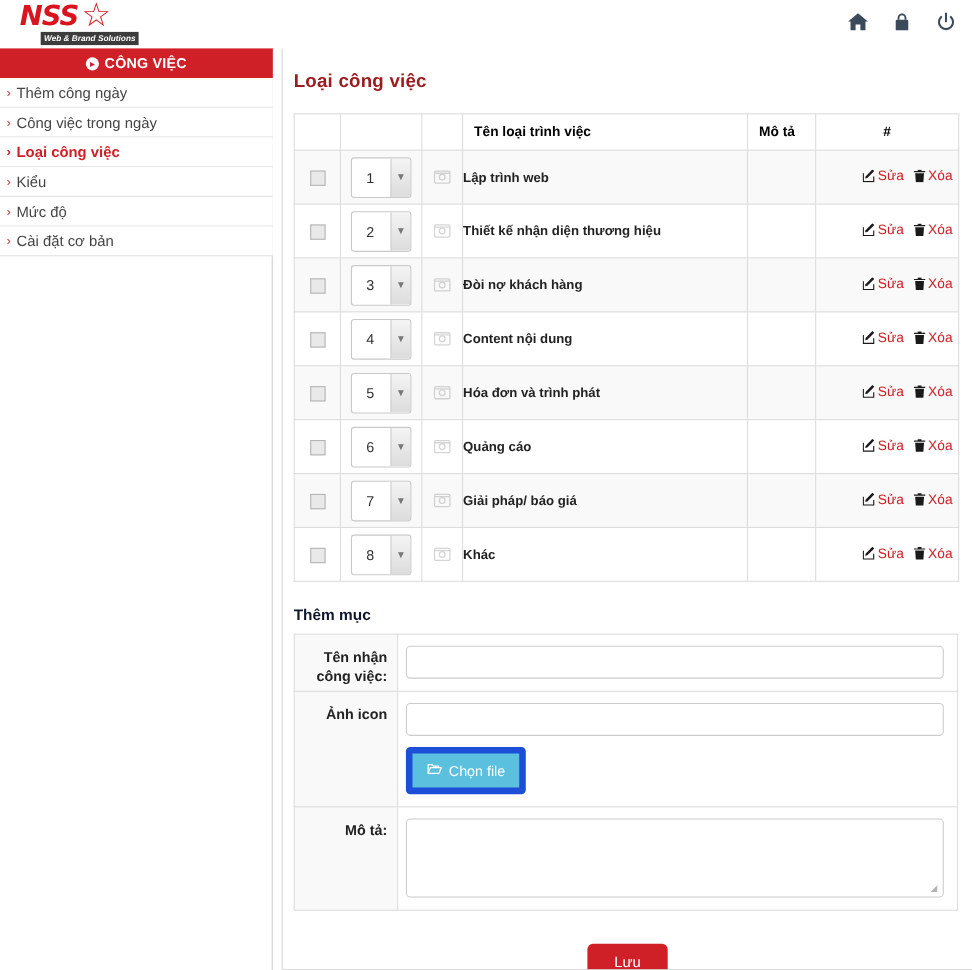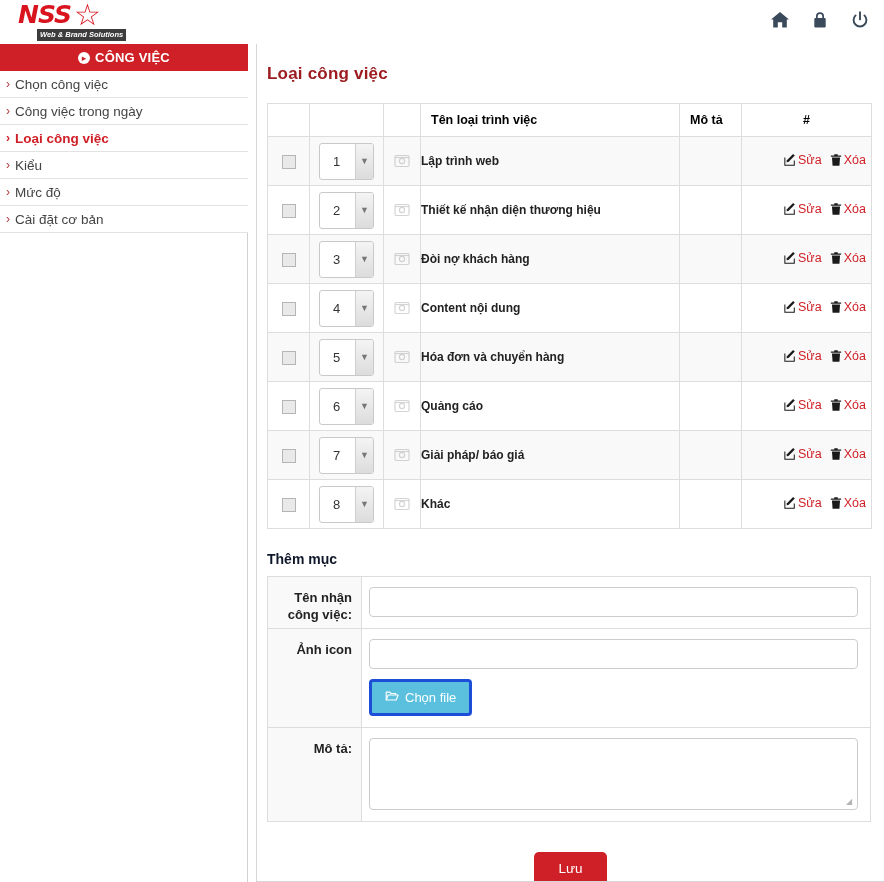--- a/index.html
+++ b/index.html
@@ -147,21 +147,21 @@
     padding: 12px 9px 0 6px; font-size: 13px; font-weight: bold; color: #222;
     line-height: 17px;
   }
   td.fctrl { background: #fff; padding: 10px 12px 11px 7px; }
   .txtin {
     width: 100%; height: 30px; border: 1px solid #cccccc; border-radius: 4px;
     background: #fff; display: block;
   }
   .btn-file {
     margin-top: 10px; display: inline-flex; align-items: center; gap: 6px;
-    background: #5bc0de; color: #fff; border: 3px solid #1d4ed8; border-radius: 4px;
+    background: #5bc0de; color: #fff; border: 6px solid #1d4ed8; border-radius: 4px;
     padding: 7px 13px; font-size: 13px; cursor: pointer;
   }
   .ta-desc {
     width: 100%; height: 72px; border: 1px solid #cccccc; border-radius: 4px;
     background: #fff; position: relative;
   }
   .ta-grip {
     position: absolute; right: 3px; bottom: 3px;
     width: 8px; height: 8px; color: #b5b5b5; font-size: 8px; line-height: 8px;
   }
@@ -210,21 +210,21 @@
   <div id="sidebar-fill"></div>
   <div id="sidebar-right-edge"></div>
   <div id="sidebar">
     <div id="sidebar-header">
       <span class="arrow-circle">▸</span>
       <span>CÔNG VIỆC</span>
     </div>
     <div id="nav-list">
         <div class="nav-item">
           <span class="chev">›</span>
-          <span>Chọn công việc</span>
+          <span>Thêm công ngày</span>
         </div>
         <div class="nav-item">
           <span class="chev">›</span>
           <span>Công việc trong ngày</span>
         </div>
         <div class="nav-item active">
           <span class="chev">›</span>
           <span>Loại công việc</span>
         </div>
         <div class="nav-item">
@@ -353,21 +353,21 @@
             <td class="cell-chk"><span class="chkbox"></span></td>
             <td class="cell-ord"><span class="ordsel">
                 <span class="val">5</span>
                 <span class="arrowbox">▼</span>
               </span></td>
             <td class="cell-img"><span><svg class="imgph" viewBox="0 0 16 16" fill="none" stroke="#888" stroke-width="1.2">
                   <rect x="1" y="2.5" width="14" height="11" rx="1.2"></rect>
                   <circle cx="8" cy="8" r="2.6"></circle>
                   <path d="M1 4.5 H15"></path>
                 </svg></span></td>
-            <td class="cell-name">Hóa đơn và chuyển hàng</td>
+            <td class="cell-name">Hóa đơn và trình phát</td>
             <td class="cell-desc"></td>
             <td class="cell-act"><a class="act-link"><span class="gi"><svg viewBox="0 0 14 14" width="12" height="12" fill="none" stroke="currentColor" stroke-width="1.2">
                     <path d="M1 4.2 V13 H12 V7.6"></path>
                     <path d="M5.2 9.2 L12.6 1.8 L10.6 0 L3.4 7.4 L3 9.6 Z" fill="currentColor" stroke="none"></path>
                   </svg></span><span>Sửa</span></a><a class="act-link"><span class="gi"><svg viewBox="0 0 14 14" width="12" height="12" fill="currentColor">
                     <path d="M5 0.4 H9 V1.8 H13 V3.1 H1 V1.8 H5 Z"></path>
                     <path d="M2.3 4.1 H11.7 L11 13.6 H3 Z"></path>
                   </svg></span><span>Xóa</span></a></td>
           </tr>
           <tr class="even">

